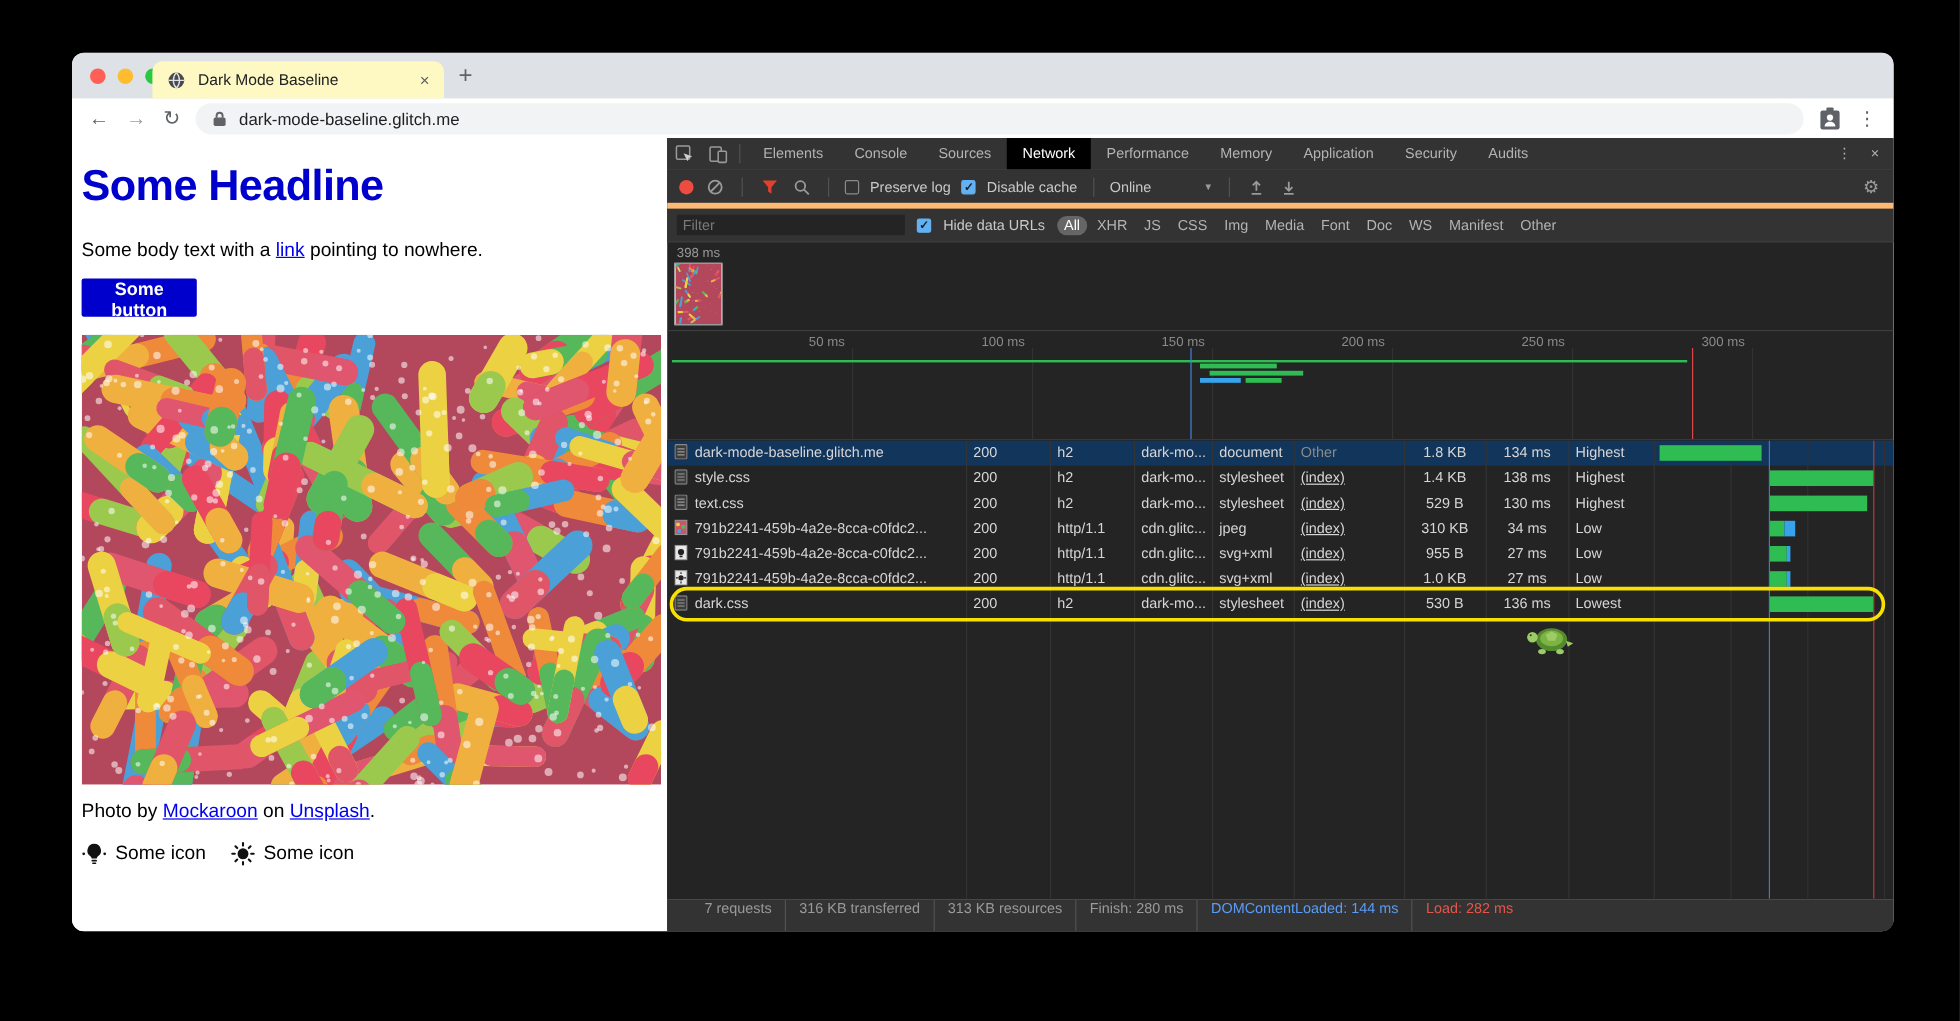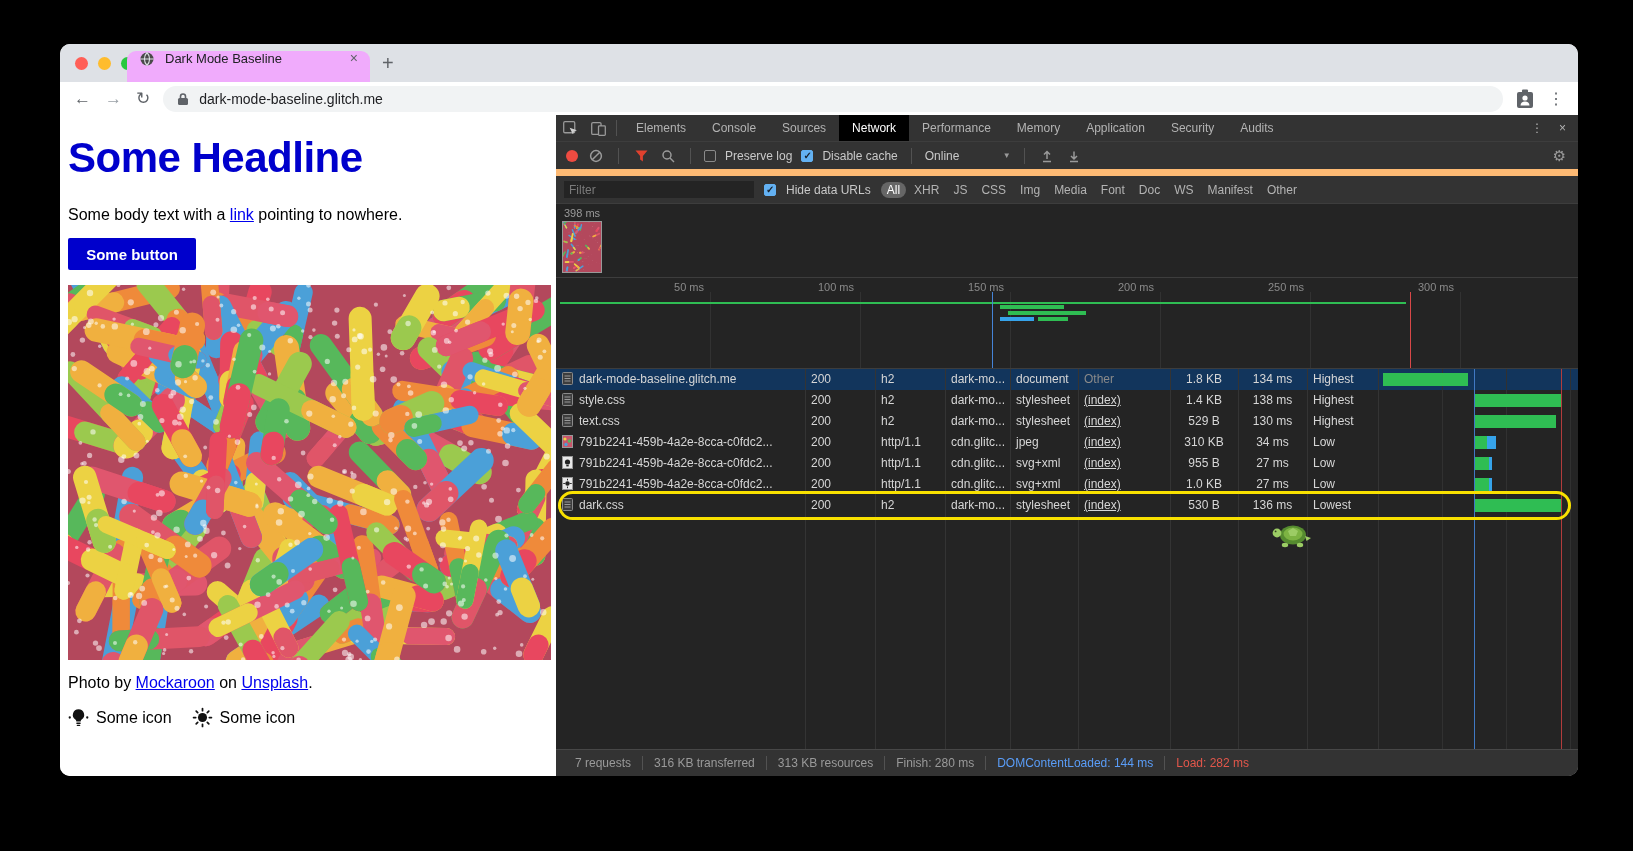--- a/index.html
+++ b/index.html
@@ -6,65 +6,65 @@
   .stage{position:relative;width:1633px;height:851px;background:#000;overflow:hidden;
          font-family:"Liberation Sans",sans-serif;}
   .window{position:absolute;left:60px;top:44px;width:1518px;height:732px;border-radius:10px;
           overflow:hidden;background:#fff;box-shadow:0 25px 70px rgba(0,0,0,.65);}
 
   
   .tabstrip{height:38px;background:#dee1e6;position:relative;}
   .lights{position:absolute;left:15px;top:13px;display:flex;gap:10px;}
   .light{width:13px;height:13px;border-radius:50%;}
   .light.r{background:#ff5f57;} .light.y{background:#febc2e;} .light.g{background:#28c840;}
-  .tab{position:absolute;left:67px;top:7px;width:243px;height:31px;background:#f0abfc;
-       border-radius:9px 9px 0 0;display:flex;padding:0 12px;box-sizing:border-box;}
+  .tab{position:absolute;left:67px;top:7px;width:243px;height:31px;background:#fef9c3;
+       border-radius:9px 9px 0 0;display:flex;align-items:center;padding:0 12px;box-sizing:border-box;}
   .tab .title{font-size:13px;color:#202124;margin-left:10px;flex:1;white-space:nowrap;overflow:hidden;}
   .xbtn{color:#5f6368;font-size:14px;line-height:14px;}
   .newtab{position:absolute;left:322px;top:8px;font-size:20px;color:#5f6368;}
   .toolbar{height:33px;background:#fff;display:flex;align-items:center;}
   .navbtn{font-size:17px;color:#5f6368;margin-left:14px;line-height:17px;}
   .navbtn.dis{color:#9aa0a6;}
   .addr{margin-left:13px;height:26px;background:#f1f3f4;border-radius:13px;flex:1;
         display:flex;align-items:center;padding:0 14px;}
   .url{font-size:14px;color:#202124;margin-left:10px;}
   .badge{margin-left:13px;display:flex;}
   .kebab{margin:0 14px 0 14px;color:#5f6368;font-size:16px;}
 
   
   .content{display:flex;height:661px;}
   .page{width:496px;background:#fff;box-sizing:border-box;padding-left:8px;overflow:hidden;}
-  .page h1{font-size:42px;font-weight:bold;margin:19px 0 0 0;letter-spacing:-.5px;}
+  .page h1{font-size:36px;font-weight:bold;margin:19px 0 0 0;letter-spacing:-.5px;}
   .page .body{font-size:16px;color:#000;margin:24px 0 0 0;}
   .page a{color:#0000ee;text-decoration:underline;}
   .formrow{margin-top:14px;display:flex;gap:9px;}
   .tinput{width:186px;height:31px;border:1px solid #333;border-radius:0;font-size:17px;
           padding:0 9px;box-sizing:border-box;font-family:"Liberation Sans",sans-serif;color:#000;}
   .tinput::placeholder{color:#767676;}
-  .bluebtn{width:128px;height:32px;color:#fff;font-weight:bold;font-size:15px;border:none;
+  .bluebtn{width:96px;height:32px;color:#fff;font-weight:bold;font-size:15px;border:none;
            border-radius:2px;font-family:"Liberation Sans",sans-serif;}
   .photo{width:483px;height:375px;margin-top:15px;overflow:hidden;}
   .credit{font-size:16px;margin:14px 0 0 0;}
   .iconrow{margin-top:15px;display:flex;align-items:center;gap:7px;font-size:16px;color:#000;}
   .iconrow .gap{width:6px;}
 
   
   .devtools{width:1022px;background:#242424;color:#d4d4d4;font-size:12px;display:flex;
             flex-direction:column;position:relative;}
   .dt-tabbar{height:26px;background:#333;display:flex;align-items:center;
              border-bottom:1px solid #3d3d3d;flex:none;}
   .icbtn{width:28px;display:flex;justify-content:center;align-items:center;}
   .vsep{width:1px;height:16px;background:#525252;margin:0 4px;flex:none;}
   .dtabs{display:flex;height:26px;margin-left:2px;}
   .dtab{padding:0 13px;line-height:26px;color:#b3b3b3;white-space:nowrap;}
   .dtab.active{background:#000;color:#fff;}
   .tb-right{margin-left:auto;display:flex;align-items:center;gap:16px;margin-right:12px;color:#b3b3b3;}
 
   .dt-nettb{height:27px;background:#333;display:flex;align-items:center;
-            border-bottom:7px solid #fdba74;flex:none;padding-left:10px;gap:9px;}
+            border-bottom:5px solid #fdba74;flex:none;padding-left:10px;gap:9px;}
   .dot{width:12px;height:12px;border-radius:50%;flex:none;}
   .cb{width:12px;height:12px;border:1px solid #8a8a8a;border-radius:2px;background:transparent;
       position:relative;flex:none;box-sizing:border-box;}
   .cb.on{background:#63b1f2;border-color:#63b1f2;}
   .cb.on::after{content:"✓";position:absolute;left:1px;top:-1px;font-size:10px;color:#16202b;font-weight:bold;}
   .lbl{color:#c9c9c9;white-space:nowrap;}
   .dd{display:flex;align-items:center;width:86px;justify-content:space-between;color:#c9c9c9;}
   .dd .arr{font-size:8px;color:#9a9a9a;}
   .gear{margin-left:auto;margin-right:12px;color:#9a9a9a;font-size:15px;}
 
@@ -109,21 +109,21 @@
   .colsep{position:absolute;top:0;bottom:0;width:1px;background:#343434;z-index:2;}
   .wfgrid{position:absolute;top:0;bottom:0;width:1px;background:#313131;z-index:2;}
   .wfblue{position:absolute;top:0;bottom:0;width:1px;background:#4079c4;z-index:2;}
   .wfred{position:absolute;top:0;bottom:0;width:1px;background:#b33c3c;z-index:2;}
   .wfbar{position:absolute;top:4px;height:13px;z-index:3;}
   .hlbox{position:absolute;left:2px;width:1013px;height:29px;border:3px solid #f8e000;
          border-radius:15px;box-sizing:border-box;pointer-events:none;z-index:6;}
   .turtle{position:absolute;z-index:6;}
 
   .dt-foot{height:26px;background:#333;border-top:1px solid #474747;display:flex;
-           align-items:center;flex:none;padding-left:8px;color:#9a9a9a;font-size:12px;}
+           flex:none;padding-left:20px;color:#9a9a9a;font-size:12px;}
   .fitem{padding:0 11px;white-space:nowrap;}
   .fitem.sep{border-left:1px solid #525252;}
   .fitem.blue{color:#5a9df8;}
   .fitem.red{color:#e3574b;}
 </style>
 </head>
 <body>
 
 <div class="stage">
   <div class="window">

